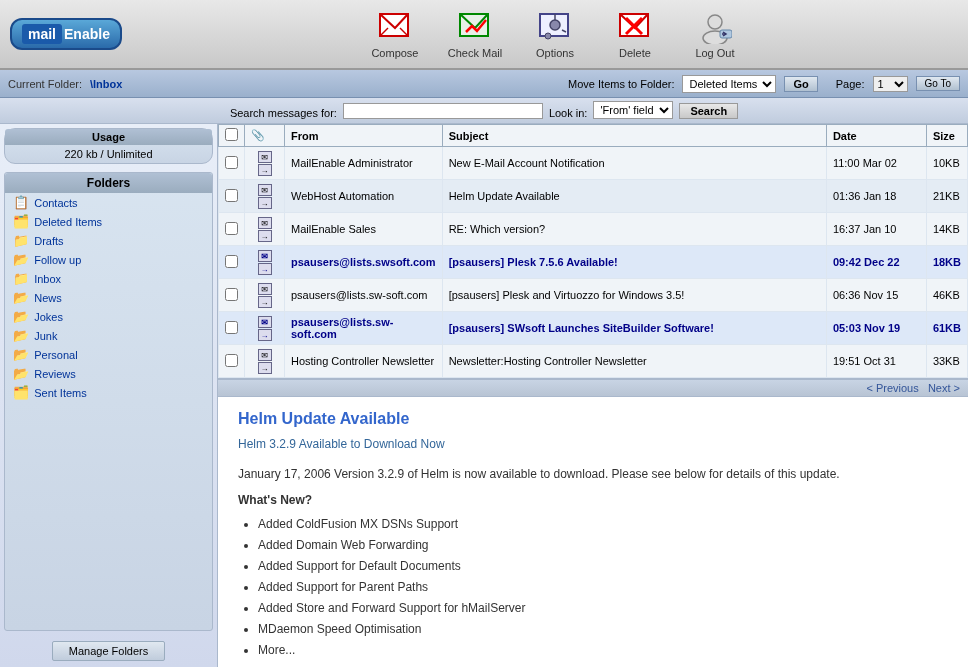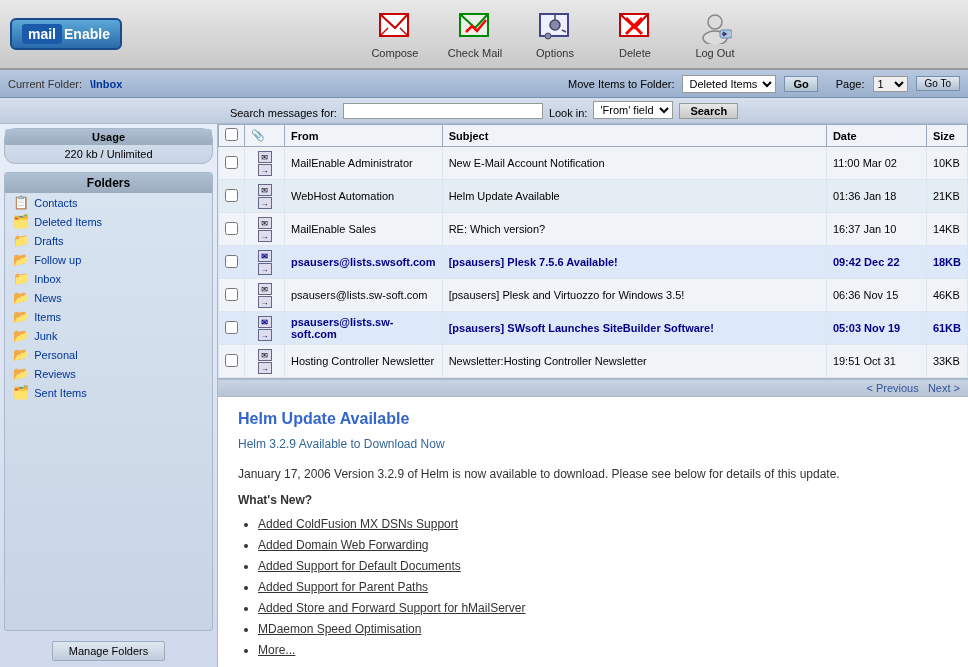--- a/index.html
+++ b/index.html
@@ -10,21 +10,21 @@
       background: linear-gradient(to bottom, #e8e8e8, #c8c8c8);
       border-bottom: 2px solid #999;
       display: flex;
       align-items: center;
       height: 70px;
       padding: 0 10px;
     }
     .logo-area {
       background: linear-gradient(to bottom, #5aa8d8, #2a6aaa);
       border: 2px solid #1a4a8a;
-      border-radius: 6px;
+      border-radius: 12px;
       padding: 4px 10px;
       margin-right: 30px;
       display: flex;
       align-items: center;
     }
     .logo-mail {
       background: #1a5aaa;
       color: white;
       font-size: 14px;
       font-weight: bold;
@@ -292,21 +292,21 @@
     }
     .preview-subtitle {
       color: #336699;
       font-size: 12px;
       margin-bottom: 12px;
     }
     .preview-body { color: #333; }
     .preview-body p { margin-bottom: 8px; }
     .preview-body h4 { margin-bottom: 6px; }
     .preview-body ul { margin-left: 20px; margin-bottom: 8px; }
-    .preview-body ul li { margin-bottom: 3px; text-decoration: underline; }
+    .preview-body ul li { margin-bottom: 3px; }
 
     
     .preview-pane::-webkit-scrollbar { width: 14px; }
     .preview-pane::-webkit-scrollbar-track { background: #e0e8f0; }
     .preview-pane::-webkit-scrollbar-thumb { background: #aab8cc; border: 1px solid #8898aa; }
 
     .small-icon {
       display: inline-block;
       width: 14px;
       height: 12px;
@@ -453,21 +453,21 @@
       <a class="folder-item" href="#">
         <span class="folder-icon">📁</span>
         <span>Inbox</span>
       </a>
       <a class="folder-item" href="#">
         <span class="folder-icon">📂</span>
         <span>News</span>
       </a>
       <a class="folder-item" href="#">
         <span class="folder-icon">📂</span>
-        <span>Items</span>
+        <span>Jokes</span>
       </a>
       <a class="folder-item" href="#">
         <span class="folder-icon">📂</span>
         <span>Junk</span>
       </a>
       <a class="folder-item" href="#">
         <span class="folder-icon">📂</span>
         <span>Personal</span>
       </a>
       <a class="folder-item" href="#">

